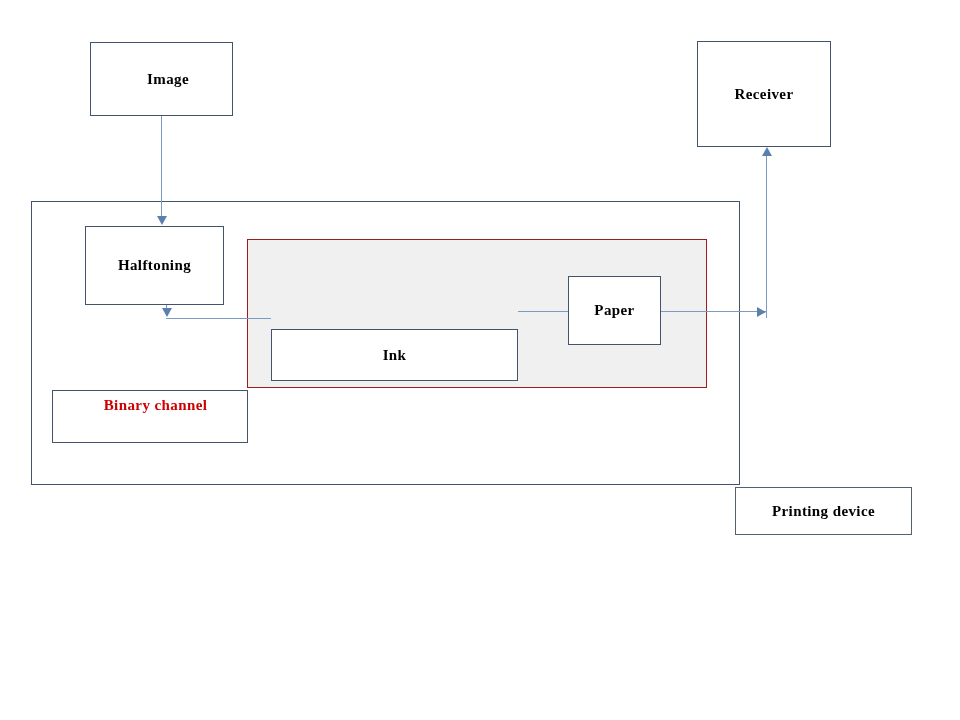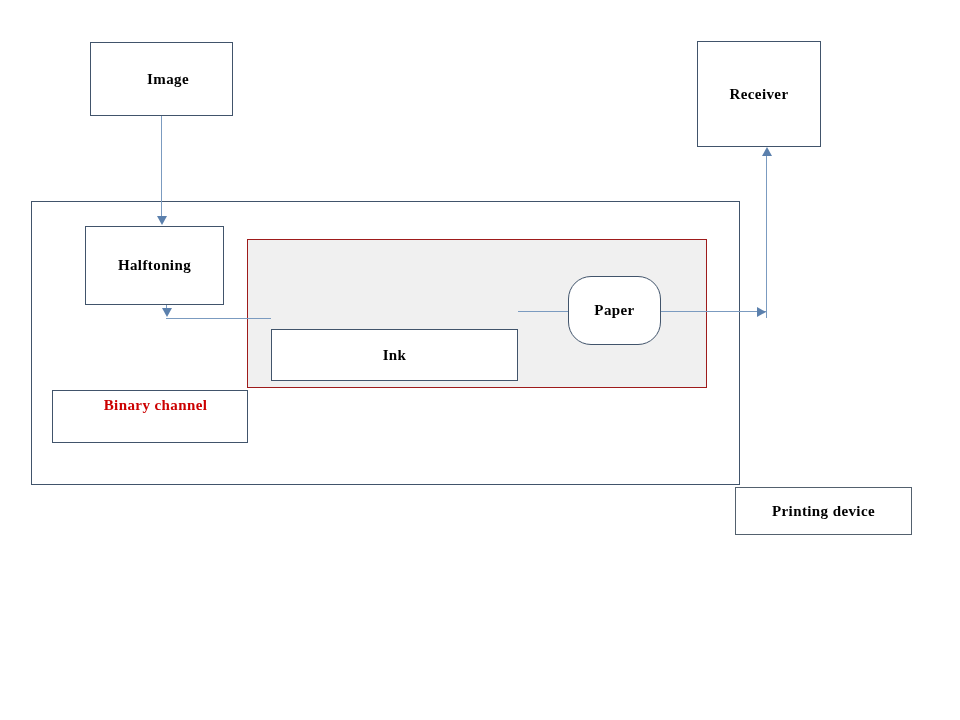--- a/index.html
+++ b/index.html
@@ -112,33 +112,33 @@
   <div class="conn h" style="left:661px; top:311px; width:106px;"></div>
   <div class="arrow right" style="left:757px; top:307px;"></div>
 
   <div class="conn v" style="left:766px; top:152px; height:166px;"></div>
   <div class="arrow up" style="left:762px; top:147px;"></div>
 
   <div class="box" id="node-image" style="left:90px; top:42px; width:143px; height:74px;padding-left:13px;">
     <span>Image</span>
   </div>
 
-  <div class="box" id="node-receiver" style="left:697px; top:41px; width:124px; height:106px;">
+  <div class="box" id="node-receiver" style="left:697px; top:41px; width:134px; height:106px;">
     <span>Receiver</span>
   </div>
 
   <div class="box" id="node-halftoning" style="left:85px; top:226px; width:139px; height:79px;">
     <span>Halftoning</span>
   </div>
 
   <div class="box" id="node-ink" style="left:271px; top:285px; width:247px; height:52px;margin-top:44px;">
     <span>Ink</span>
   </div>
 
-  <div class="box" id="node-paper" style="left:568px; top:276px; width:93px; height:69px;border-radius:23px;">
+  <div class="box" id="node-paper" style="left:568px; top:276px; width:93px; height:69px;">
     <span>Paper</span>
   </div>
 
   <div class="box label-top red-text" id="node-binary-channel" style="left:52px; top:390px; width:196px; height:53px;">
     <span>Binary channel</span>
   </div>
 
   <div class="box gray-border" id="node-printing-device" style="left:735px; top:487px; width:177px; height:48px;">
     <span>Printing  device</span>
   </div>

